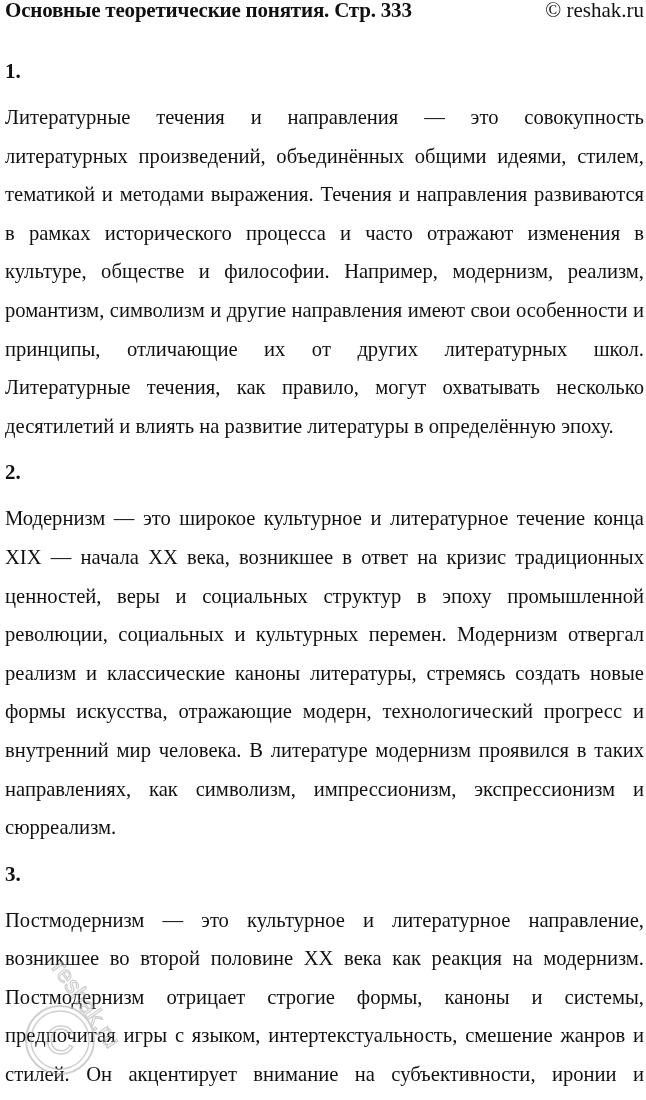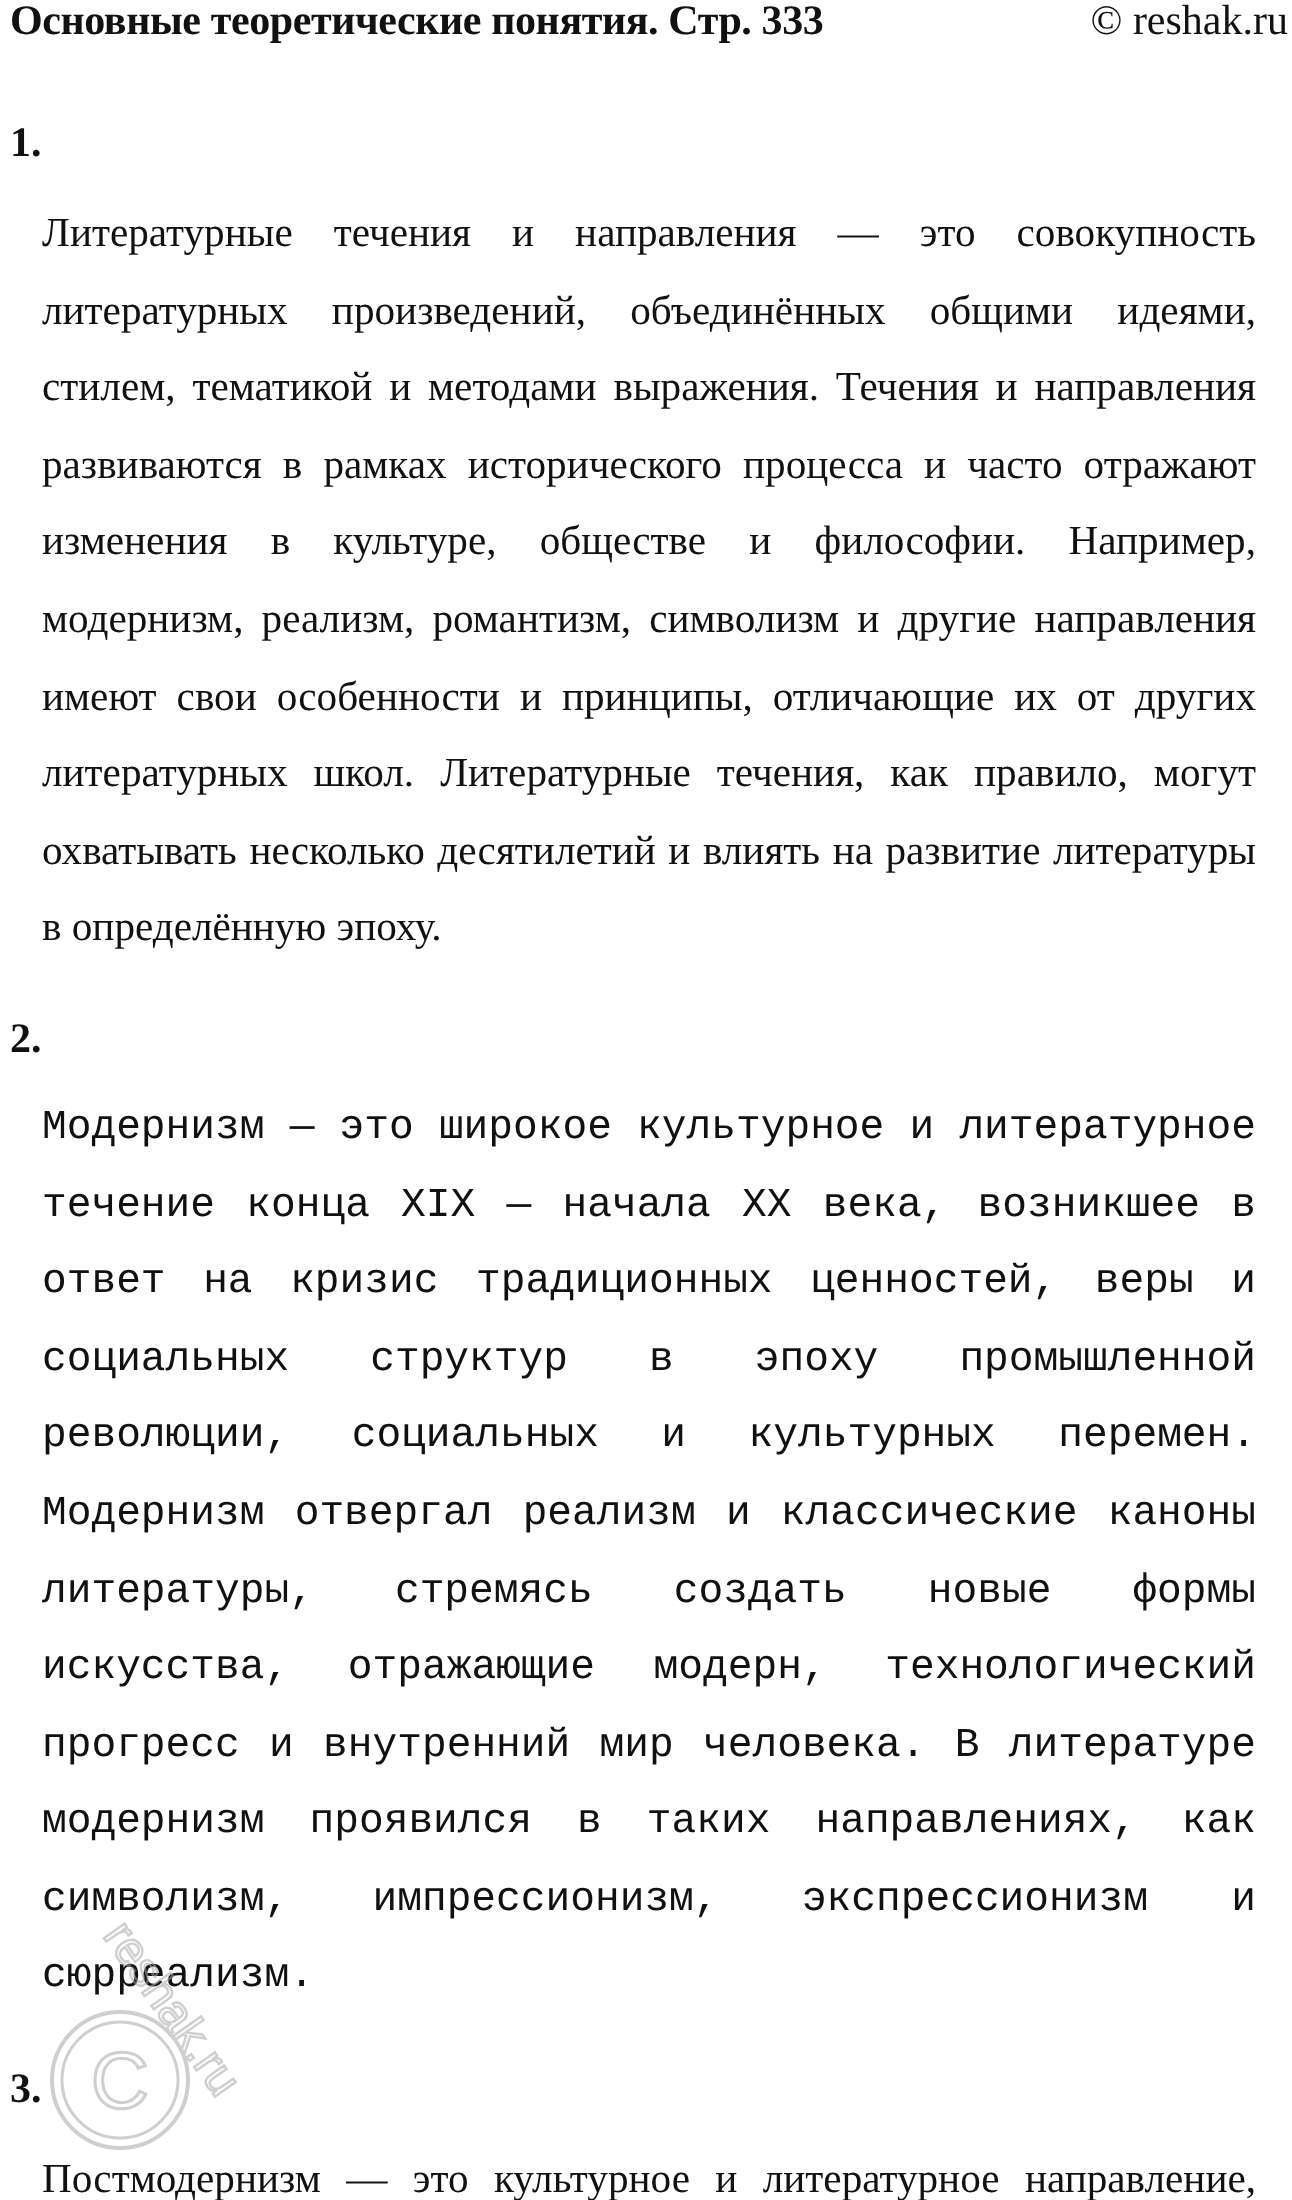--- a/index.html
+++ b/index.html
@@ -40,27 +40,27 @@
     .section-number {
       font-weight: bold;
       font-size: 21px;
       line-height: 38px;
       margin: 0;
     }
     .paragraph {
       font-size: 20.6px;
       line-height: 38.6px;
       text-align: justify;
-      margin: 16px;
+      margin: 0;
       padding-right: 2px;
     }
     #s1-num { margin-top: 24px; }
     #s1-para { margin-top: 8px; }
     #s2-num { margin-top: 8px; }
-    #s2-para { margin-top: 8px; font-family: Liberation Mono, monospace; }
+    #s2-para { margin-top: 8px; }
     #s3-num { margin-top: 8px; }
     #s3-para { margin-top: 8px; }
     .watermark {
       position: absolute;
       left: 20px;
       top: 958px;
       width: 110px;
       height: 130px;
       pointer-events: none;
       opacity: 0.55;

